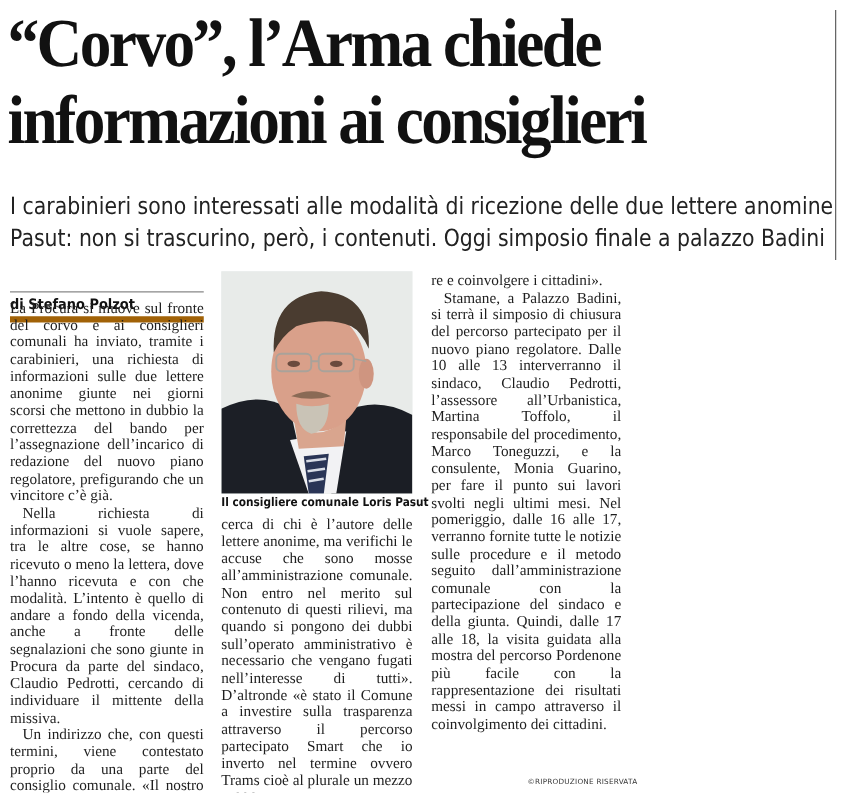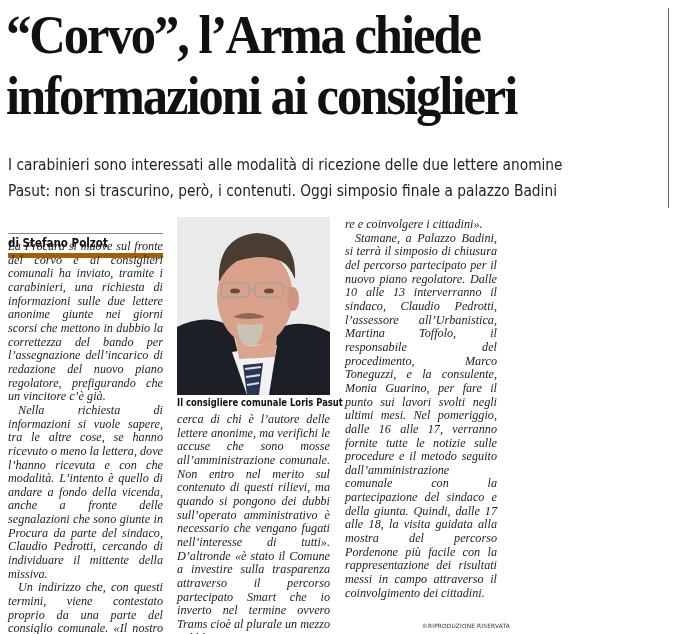--- a/index.html
+++ b/index.html
@@ -1,25 +1,25 @@
 <!DOCTYPE html>
 <html><head>
 <meta charset="utf-8">
 <style>
   html, body { margin:0; padding:0; background:#ffffff; }
   body { width:674px; height:634px; position:relative; overflow:hidden; font-family:"Liberation Serif", serif; color:#1a1a1a; }
   .headline { position:absolute; left:6px; top:4px; width:662px; margin:0; font-family:"Liberation Serif", serif; font-weight:bold; font-size:55px; line-height:61px; letter-spacing:-2.2px; color:#111; transform:scaleX(0.92); transform-origin:left top; white-space:nowrap; }
   .headline span { display:block; }
-  .deck { position:absolute; left:8px; top:152px; width:660px; font-family:"DejaVu Sans", sans-serif; font-size:16px; line-height:26px; color:#222; white-space:nowrap; }
+  .deck { position:absolute; left:8px; top:152px; width:660px; font-family:"DejaVu Sans", sans-serif; font-size:19px; line-height:26px; color:#222; white-space:nowrap; }
   .deck span { display:block; transform:scaleX(0.86); transform-origin:left top; }
   .right-rule { position:absolute; left:668px; top:8px; width:1px; height:200px; background:#666; }
   .byline-wrap { position:absolute; left:8px; top:233px; width:155px; border-top:1px solid #888; border-bottom:5px solid #a16207; padding:2px 0 2px 0; }
   .byline { font-family:"DejaVu Sans", sans-serif; font-weight:bold; font-size:11.5px; line-height:15px; color:#111; transform:scaleX(0.9); transform-origin:left center; white-space:nowrap; }
   .col { position:absolute; font-family:"Liberation Serif", serif; font-size:12.2px; line-height:13.65px; color:#1e1e1e; text-align:justify; }
-  .col p { margin:0; text-indent:0;font-style:italic; }
+  .col p { margin:0; text-indent:0; }
   .col p.indent { text-indent:10px; }
   .col1 { left:8px; top:240px; width:155px; }
   .col2 { left:177px; top:413px; width:153px; }
   .col3 { left:345px; top:218px; width:152px; }
   .photo { position:absolute; left:177px; top:217px; width:153px; height:178px; background:#e9ecea; overflow:hidden; }
   .caption { position:absolute; left:177px; top:397px; width:160px; font-family:"DejaVu Sans", sans-serif; font-weight:bold; font-size:9.6px; line-height:12px; color:#111; white-space:nowrap; transform:scaleX(0.88); transform-origin:left top; }
   .copyright { position:absolute; left:422px; top:623px; font-family:"DejaVu Sans", sans-serif; font-size:5.8px; letter-spacing:0.2px; color:#333; white-space:nowrap; }
 </style>
 </head>
 <body>

